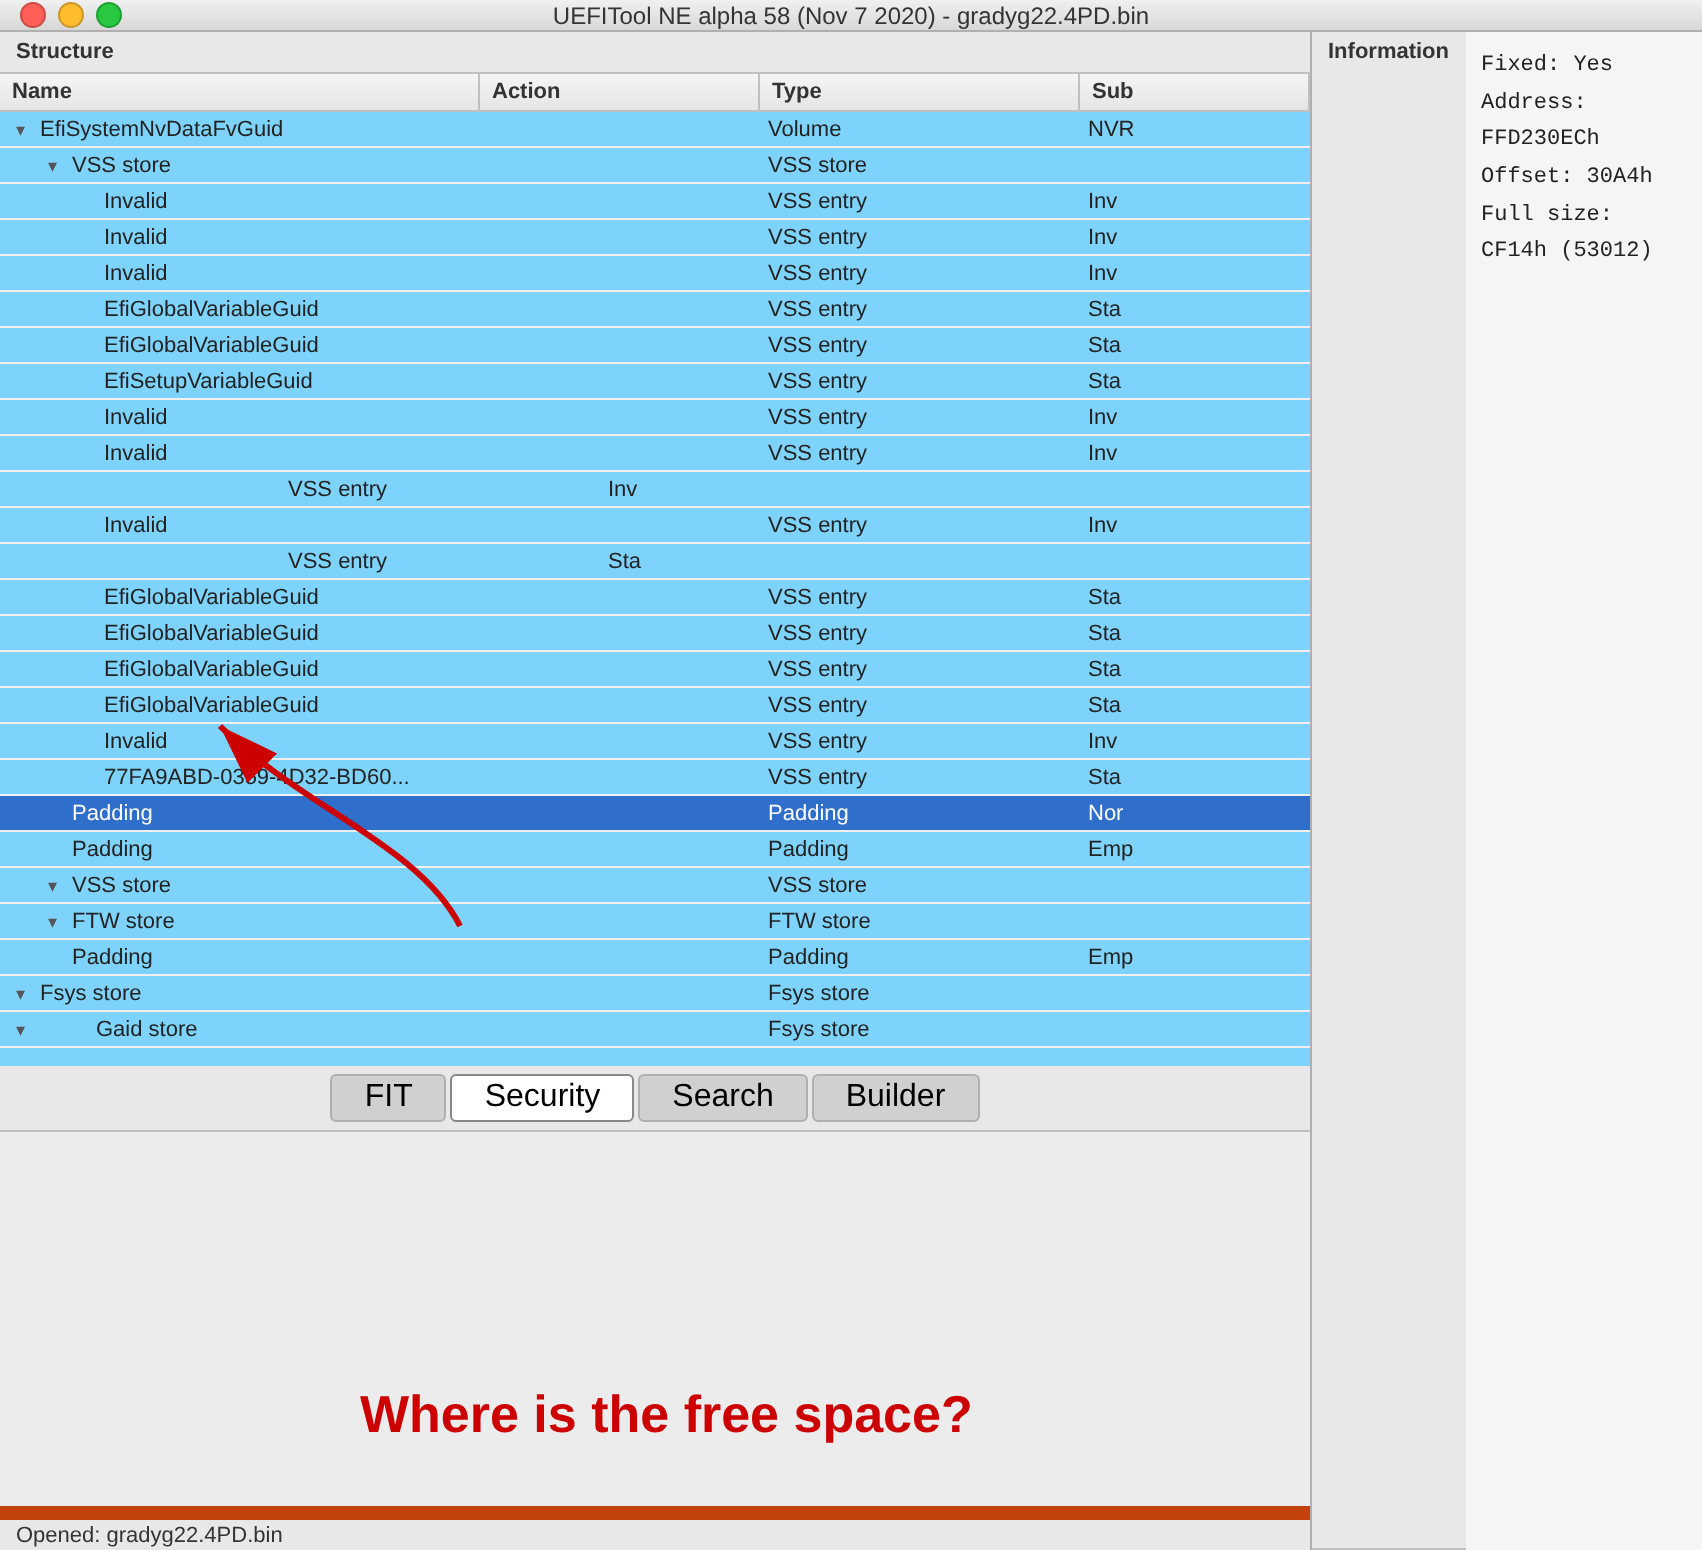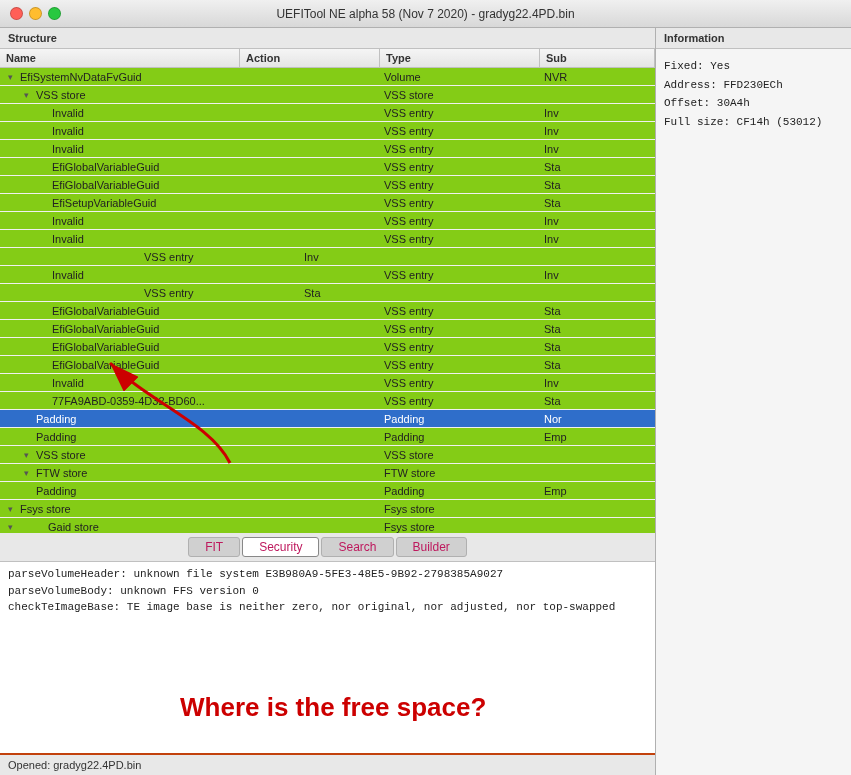--- a/index.html
+++ b/index.html
@@ -10,21 +10,21 @@
       width: 851px;
       height: 775px;
       overflow: hidden;
       display: flex;
       flex-direction: column;
     }
 
     
     .titlebar {
       background: linear-gradient(to bottom, #f0f0f0, #d8d8d8);
-      height: 28px;
+      height: 16px;
       display: flex;
       align-items: center;
       justify-content: center;
       border-bottom: 1px solid #b0b0b0;
       position: relative;
       flex-shrink: 0;
     }
     .titlebar-buttons {
       position: absolute;
       left: 10px;
@@ -69,21 +69,21 @@
       padding: 4px 8px;
       background: #e8e8e8;
       border-bottom: 1px solid #c0c0c0;
     }
 
     
     .tree-table {
       flex: 1;
       overflow-y: auto;
       overflow-x: hidden;
-      background: #84cc16;
+      background: #7dd3fc;
     }
 
     .tree-header {
       display: flex;
       background: linear-gradient(to bottom, #f5f5f5, #e5e5e5);
       border-bottom: 1px solid #c0c0c0;
       position: sticky;
       top: 0;
       z-index: 1;
     }
@@ -145,61 +145,61 @@
       align-items: center;
       justify-content: center;
       background: #e8e8e8;
       border-bottom: 1px solid #c0c0c0;
       padding: 4px 0;
       gap: 2px;
     }
 
     .tab-btn {
       padding: 2px 16px;
-      font-size: 12px;
+      font-size: 16px;
       background: #d0d0d0;
       border: 1px solid #b0b0b0;
       border-radius: 3px;
       cursor: pointer;
-      color: #be185d;
+      color: #000000;
     }
     .tab-btn.active {
       background: white;
       border-color: #888;
     }
 
     .log-area {
       flex: 1;
       background: white;
       overflow-y: auto;
       padding: 4px 8px;
       font-family: "Menlo", "Courier New", monospace;
       font-size: 11px;
       color: #222;
       line-height: 1.5;
     }
 
     .status-bar {
       height: 22px;
       background: #e8e8e8;
-      border-top: 2px solid #c2410c;
+      border-top: 7px solid #c2410c;
       display: flex;
       align-items: center;
       padding: 0 8px;
       font-size: 11px;
       color: #333;
       flex-shrink: 0;
     }
 
     
     .right-panel {
       width: 195px;
       flex-shrink: 0;
       display: flex;
-      flex-direction: column;
+      flex-direction: row;
       background: #f5f5f5;
     }
 
     .info-title {
       font-size: 11px;
       font-weight: 600;
       color: #333;
       padding: 4px 8px;
       background: #e8e8e8;
       border-bottom: 1px solid #c0c0c0;
@@ -531,25 +531,20 @@
 
     <div class="bottom-wrapper">
 
       <div class="tabs-bar">
         <button class="tab-btn">FIT</button>
         <button class="tab-btn active">Security</button>
         <button class="tab-btn">Search</button>
         <button class="tab-btn">Builder</button>
       </div>
 
-      <div class="log-area" id="log-area">
-          <div>parseVolumeHeader: unknown file system E3B980A9-5FE3-48E5-9B92-2798385A9027</div>
-          <div>parseVolumeBody: unknown FFS version 0</div>
-          <div>checkTeImageBase: TE image base is neither zero, nor original, nor adjusted, nor top-swapped</div>
-        </div>
 
       <div style="position: absolute; bottom: 30px; left: 180px; pointer-events: none; z-index: 10;">
         <span style="color: #cc0000; font-size: 26px; font-weight: bold; font-family: 'Helvetica Neue', Arial, sans-serif; margin-top: 16px;">Where is the free space?</span>
       </div>
     </div>
 
     <div class="status-bar">
       <span>Opened: gradyg22.4PD.bin</span>
     </div>
   </div>

